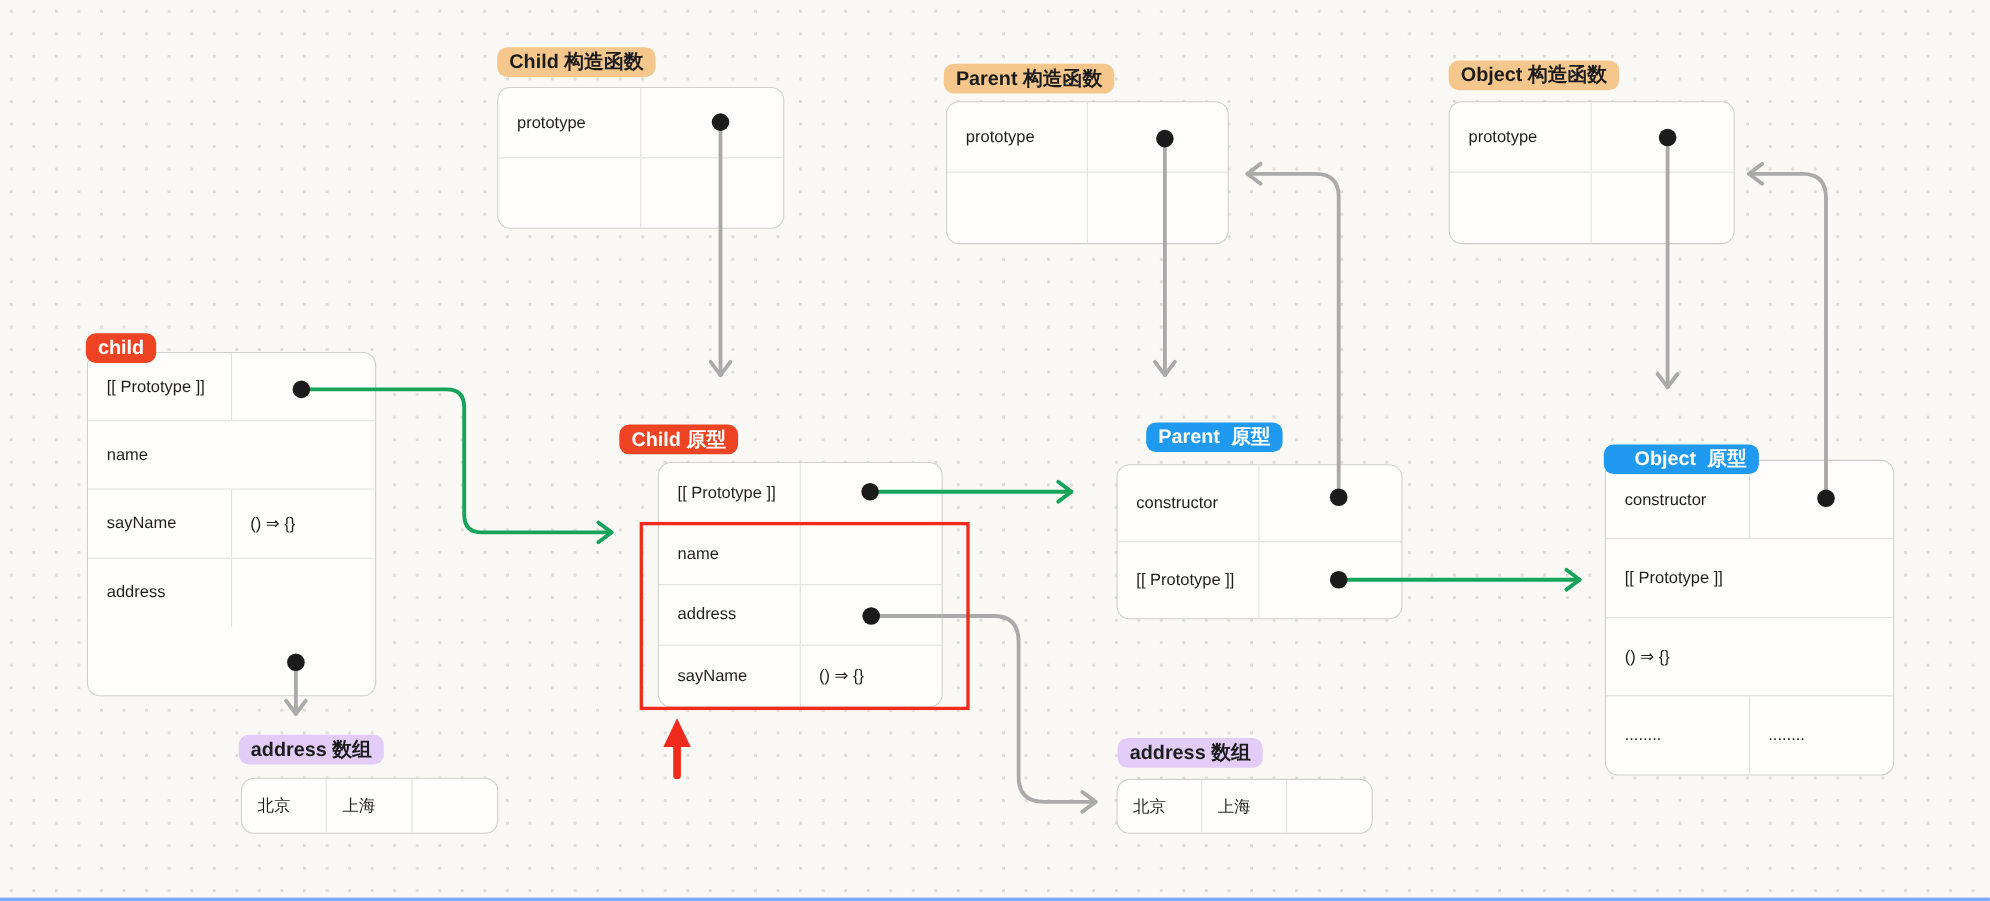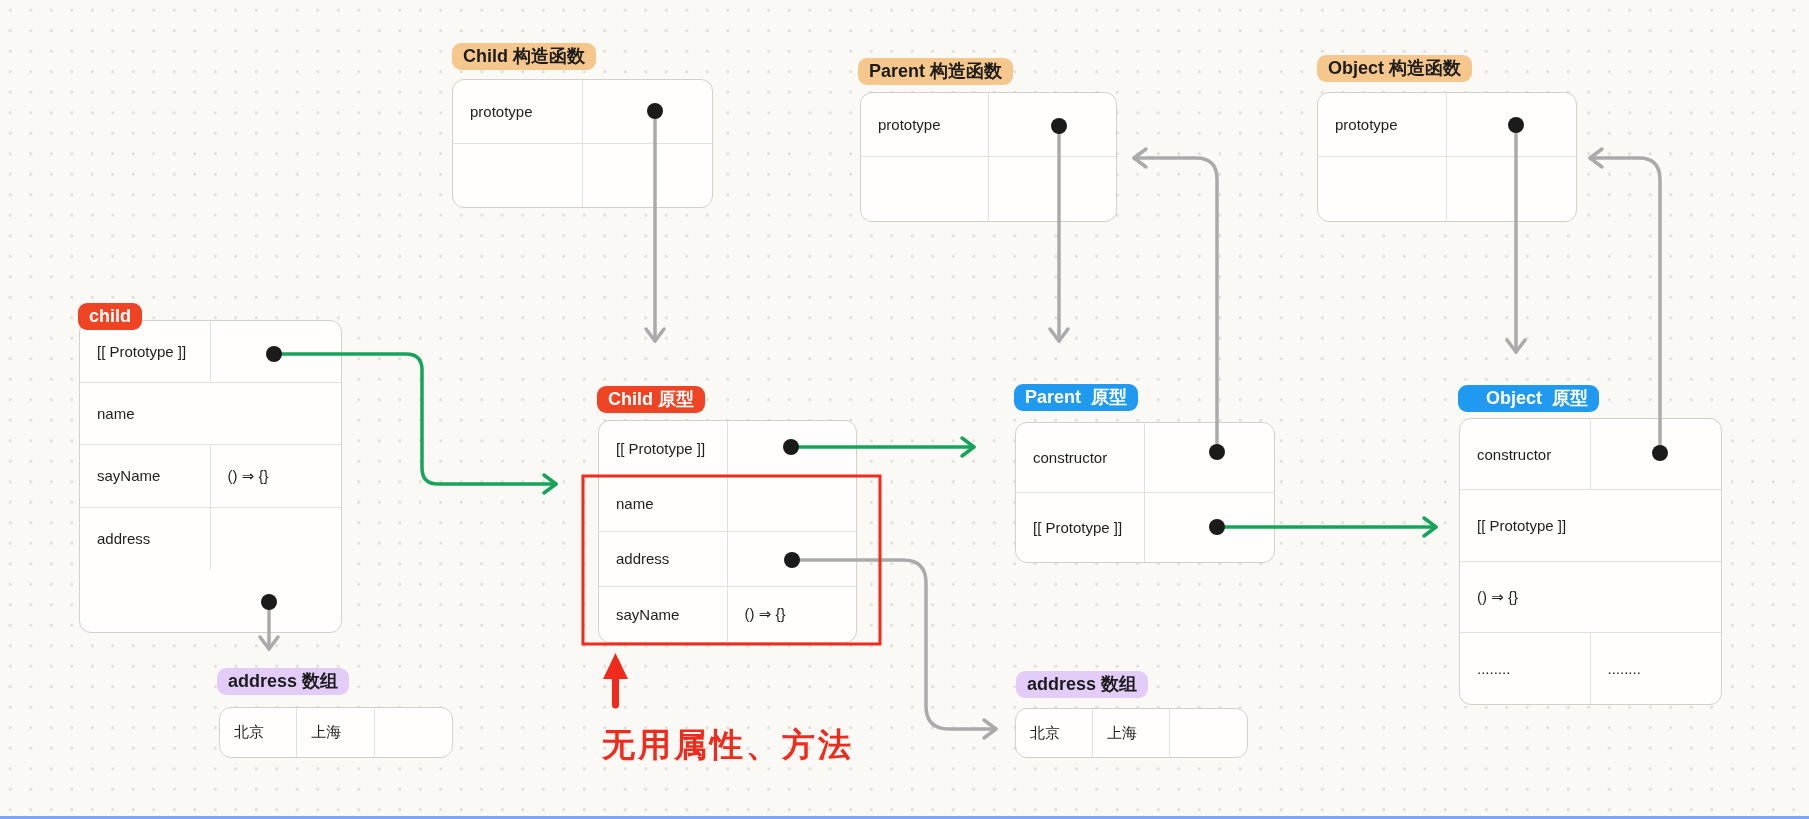--- a/index.html
+++ b/index.html
@@ -38,23 +38,23 @@
 </style>
 </head>
 <body>
 
 <div class="canvas">
 
   <div class="pill red" style="left:78px;top:303px;">child</div>
   <div class="pill tan" style="left:452px;top:43px;">Child 构造函数</div>
   <div class="pill tan" style="left:858px;top:58px;">Parent 构造函数</div>
   <div class="pill tan" style="left:1317px;top:55px;text-align:right;">Object 构造函数</div>
-  <div class="pill red" style="left:597px;top:386px;">Child 原型</div>
-  <div class="pill blue" style="left:1014px;top:384px;">Parent  原型</div>
-  <div class="pill blue" style="left:1458px;top:385px;padding-left:28px;">Object  原型</div>
+  <div class="pill red" style="left:563px;top:386px;">Child 原型</div>
+  <div class="pill blue" style="left:1042px;top:384px;">Parent  原型</div>
+  <div class="pill blue" style="left:1458px;top:404px;padding-left:28px;">Object  原型</div>
   <div class="pill purple" style="left:217px;top:668px;">address 数组</div>
   <div class="pill purple" style="left:1016px;top:671px;">address 数组</div>
 
   <div class="tbl" style="left:79px;top:320px;width:263px;height:313px;grid-template-rows:repeat(5,1fr);">
     <div class="row">
       <div class="cell">[[ Prototype ]]</div>
       <div class="cell"></div>
     </div>
     <div class="row">
       <div class="cell">name</div>
@@ -192,17 +192,16 @@
     <circle cx="792" cy="560" r="8" fill="#1b1b1b"></circle>
     <circle cx="1217" cy="452" r="8" fill="#1b1b1b"></circle>
     <circle cx="1217" cy="527" r="8" fill="#1b1b1b"></circle>
     <circle cx="1660" cy="453" r="8" fill="#1b1b1b"></circle>
 
     <rect x="583" y="476" width="297" height="168" fill="none" stroke="#f12b1c" stroke-width="3"></rect>
     <path d="M615.5,676 V705" fill="none" stroke="#f12b1c" stroke-width="7" stroke-linecap="round"></path>
     <polygon points="615.5,653 603,679 628,679" fill="#f12b1c"></polygon>
   </svg>
 
-  <div class="red-note" style="left:602px;top:723px;">无用属性、方法</div>
 
   <div class="bottom-edge"></div>
 
 </div>
 
 </body></html>

